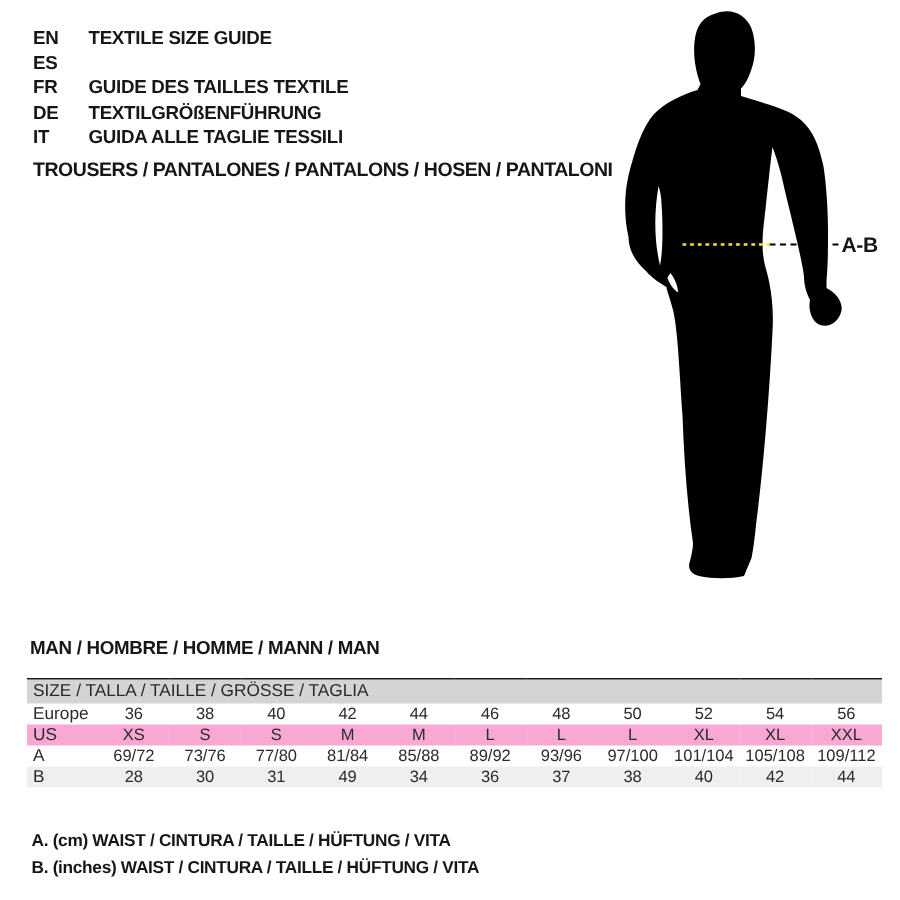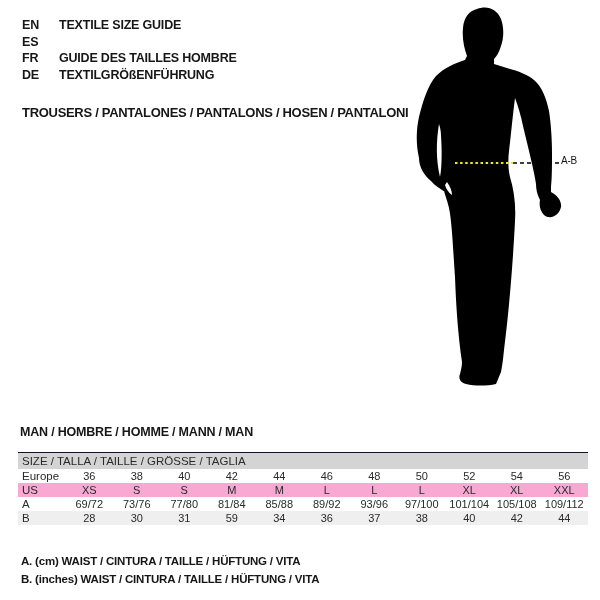--- a/index.html
+++ b/index.html
@@ -6,21 +6,21 @@
   .page{position:relative;width:600px;height:600px;background:#ffffff;overflow:hidden;
         font-family:"Liberation Sans",sans-serif;color:#161616;}
   
   .langs{position:absolute;left:22px;top:17px;font-weight:700;font-size:12.5px;letter-spacing:-0.2px;}
   .lang-row{display:flex;line-height:16.6px;align-items:center;}
   .lang-code{width:37px;flex:0 0 37px;}
   
   .garment{position:absolute;left:22px;top:105px;font-weight:700;font-size:13px;letter-spacing:-0.3px;white-space:nowrap;}
   
   .figure{position:absolute;left:415px;top:0;width:185px;height:420px;}
-  .ab-label{position:absolute;left:146px;top:155px;font-size:10px;font-weight:400;letter-spacing:-0.2px;}
+  .ab-label{position:absolute;left:146px;top:155px;font-size:14px;font-weight:700;letter-spacing:-0.2px;}
   
   .section-heading{position:absolute;left:20px;top:425px;font-weight:700;font-size:12.5px;letter-spacing:-0.2px;}
   
   table.size-table{position:absolute;left:18px;top:452px;width:570px;border-collapse:collapse;
         table-layout:fixed;font-size:11px;color:#2a2a2a;}
   table.size-table th{font-weight:400;text-align:left;padding:0 0 0 4px;height:16px;
         font-size:11.5px;border-top:1px solid #0f172a;}
   table.size-table td{height:14px;padding:0;text-align:center;white-space:nowrap;}
   table.size-table td.lbl{text-align:left;padding-left:4px;font-size:11.5px;}
   
@@ -35,25 +35,29 @@
   <div class="langs" id="langs">
       <div class="lang-row">
         <span class="lang-code">EN</span>
         <span>TEXTILE SIZE GUIDE</span>
       </div>
       <div class="lang-row">
         <span class="lang-code">ES</span>
       </div>
       <div class="lang-row">
         <span class="lang-code">FR</span>
-        <span>GUIDE DES TAILLES HOMBRE</span>
+        <span>GUIDE DES TAILLES TEXTILE</span>
       </div>
       <div class="lang-row">
         <span class="lang-code">DE</span>
         <span>TEXTILGRÖßENFÜHRUNG</span>
+      </div>
+      <div class="lang-row">
+        <span class="lang-code">IT</span>
+        <span>GUIDA ALLE TAGLIE TESSILI</span>
       </div>
     </div>
 
   <div class="garment">TROUSERS / PANTALONES / PANTALONS / HOSEN / PANTALONI</div>
 
   <div class="figure">
     <svg width="185" height="420" viewBox="0 0 185 420">
 
       <line x1="98" y1="163" x2="147" y2="163" stroke-width="1.4" stroke-dasharray="4 3" stroke="#000000"></line>
 
@@ -153,21 +157,21 @@
           <td>97/100</td>
           <td>101/104</td>
           <td>105/108</td>
           <td>109/112</td>
         </tr>
         <tr style="background: rgb(239, 239, 239);">
           <td class="lbl" style="width: 75px;">B</td>
           <td>28</td>
           <td>30</td>
           <td>31</td>
-          <td>59</td>
+          <td>49</td>
           <td>34</td>
           <td>36</td>
           <td>37</td>
           <td>38</td>
           <td>40</td>
           <td>42</td>
           <td>44</td>
         </tr>
       </tbody>
   </table>

